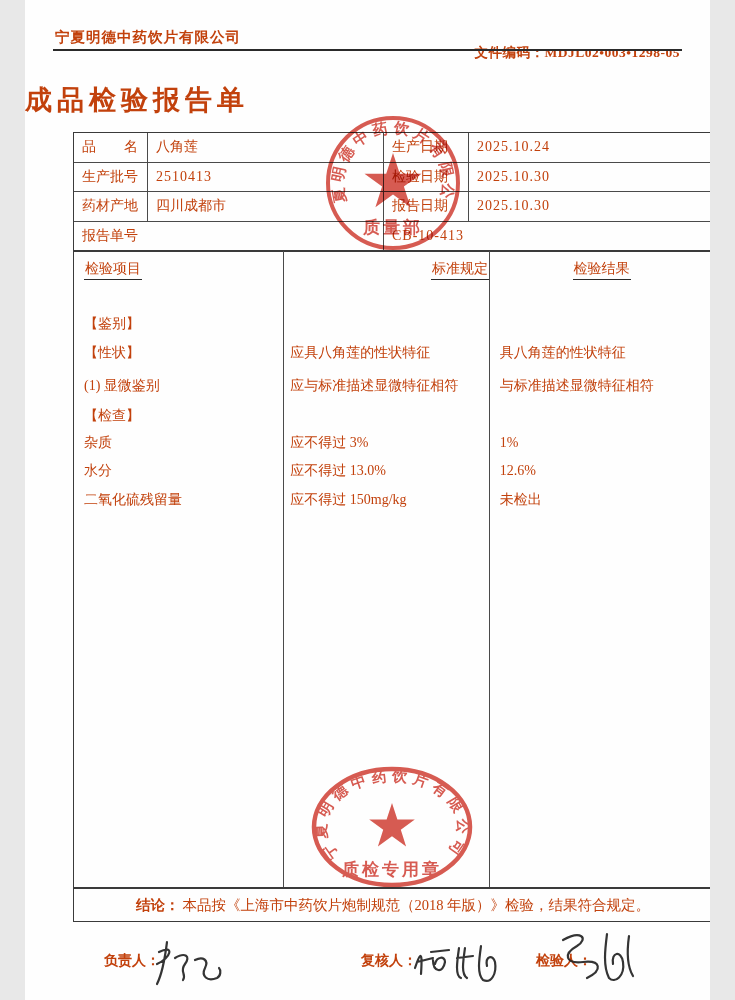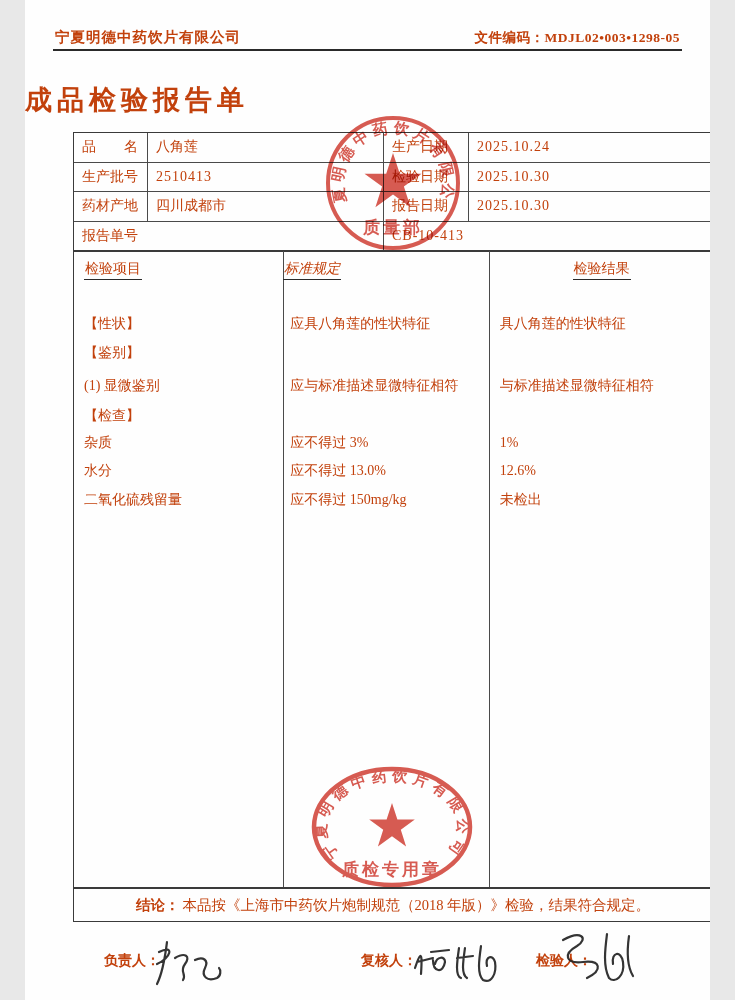--- a/index.html
+++ b/index.html
@@ -5,21 +5,21 @@
   * { margin:0; padding:0; box-sizing:border-box; }
   html,body { background:#e8e8e8; }
   .page {
     position:relative; width:685px; height:1000px; margin:0 auto;
     background:#fefefe; overflow:hidden;
     font-family:"Liberation Serif","DejaVu Serif",serif;
     color:#c2410c;
   }
   
   .hdr-company { position:absolute; left:30px; top:28px; font-size:14.5px; font-weight:bold; letter-spacing:1px; }
-  .hdr-code    { position:absolute; right:30px; top:29px; font-size:13.5px; font-weight:bold; letter-spacing:.5px; }
+  .hdr-code    { position:absolute; right:30px; top:44px; font-size:13.5px; font-weight:bold; letter-spacing:.5px; }
   .hdr-rule    { position:absolute; left:28px; right:28px; top:49px; height:2px; background:#2a2a2a; }
   
   .title { position:absolute; left:0; right:0; top:82px; text-align:left;
            font-size:27px; font-weight:bold; letter-spacing:5px; }
   
   .info-table {
     position:absolute; left:48px; top:132px; width:640px;
     display:grid; grid-template-columns:74px 236px 85px 245px;
     grid-auto-rows:29.5px; border:1.5px solid #3a3a3a;
     font-size:14px;
@@ -31,21 +31,21 @@
   .span12 { grid-column:1/3; }
   .span34 { grid-column:3/5; }
   .num { letter-spacing:1px; }
   
   .insp-table { position:absolute; left:48px; top:250px; width:640px; height:638px;
     border:1.5px solid #3a3a3a; font-size:14px; }
   .vline { position:absolute; top:0; bottom:0; width:1px; background:#4a4a4a; }
   .insp-head { position:absolute; top:9px; left:0; right:0; display:flex; }
   .hc { flex:0 0 auto; }
   .hc1 { width:209px; padding-left:10px; text-align:left; }
-  .hc2 { width:206px; text-align:left;font-style:italic; }
+  .hc2 { width:206px; text-align:right; }
   .hc3 { width:225px; text-align:center; }
   .uline { display:inline-block; border-bottom:1px solid #2a2a2a; padding:0 1px 1px 1px; }
   .insp-rows { position:absolute; top:58px; left:0; right:0; }
   .irow { display:flex; height:29.3px; align-items:center; }
   .ic1 { width:209px; padding-left:10px; }
   .ic2 { width:206px; padding-left:8px; }
   .ic3 { width:225px; padding-left:12px; }
   
   .conclusion { position:absolute; left:48px; top:888px; width:640px; height:34px;
     border:1.5px solid #3a3a3a; display:flex; align-items:center; justify-content:center;
@@ -96,28 +96,28 @@
     <div class="vline" style="left:415px"></div>
 
     <div class="insp-head">
       <div class="hc hc1"><span class="uline">检验项目</span></div>
       <div class="hc hc2"><span class="uline">标准规定</span></div>
       <div class="hc hc3"><span class="uline">检验结果</span></div>
     </div>
 
     <div class="insp-rows">
       <div class="irow">
+        <div class="ic1">【鉴别】</div>
+        <div class="ic2"></div>
+        <div class="ic3"></div>
+      </div>
+      <div class="irow">
         <div class="ic1">【性状】</div>
         <div class="ic2">应具八角莲的性状特征</div>
         <div class="ic3">具八角莲的性状特征</div>
-      </div>
-      <div class="irow">
-        <div class="ic1">【鉴别】</div>
-        <div class="ic2"></div>
-        <div class="ic3"></div>
       </div>
       <div class="irow" style="margin-top:4px">
         <div class="ic1">(1) 显微鉴别</div>
         <div class="ic2">应与标准描述显微特征相符</div>
         <div class="ic3">与标准描述显微特征相符</div>
       </div>
       <div class="irow">
         <div class="ic1">【检查】</div>
         <div class="ic2"></div>
         <div class="ic3"></div>

